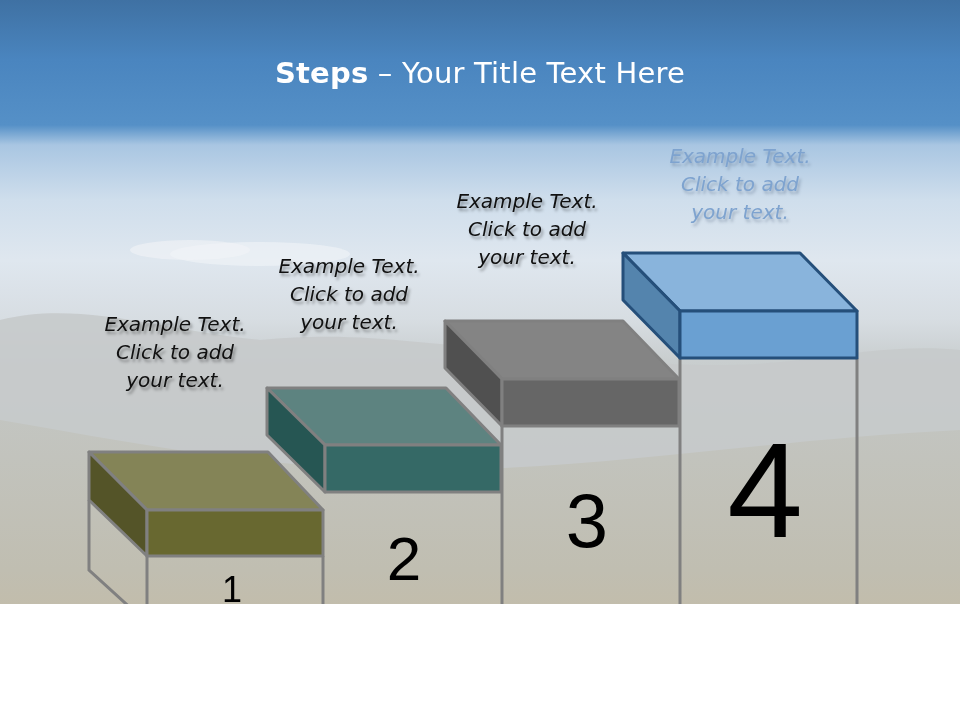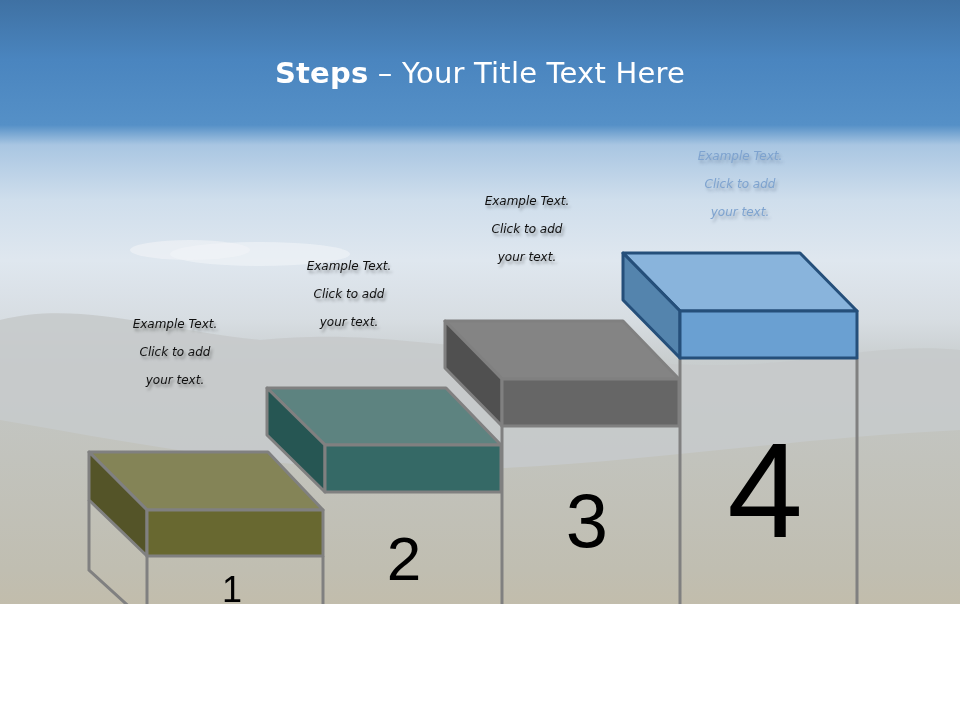--- a/index.html
+++ b/index.html
@@ -3,21 +3,21 @@
 <meta charset="utf-8">
 <style>
   html, body { margin:0; padding:0; }
   body { width:960px; height:720px; overflow:hidden; position:relative; font-family:"Liberation Sans", sans-serif; }
   .slide { position:absolute; left:0; top:0; width:960px; height:604px; overflow:hidden;
     background: linear-gradient(180deg, #3f71a3 0px, #4a85bf 60px, #5590c7 125px, #a9c6e2 145px, #cfdeec 200px, #dfe7ef 260px, #d7dde2 320px, #c9cecf 360px, #c3c6c3 420px, #bfbfb5 520px, #c4bca7 620px, #c5b799 720px); }
   .hills { position:absolute; left:0; top:0; width:960px; height:720px; }
   .title { position:absolute; left:0; top:56px; width:960px; text-align:center; color:#ffffff; font-family:"DejaVu Sans", sans-serif; font-size:29px; letter-spacing:0.2px; }
   .title b { font-weight:bold; }
   .title span.rest { font-weight:normal; }
-  .caption { position:absolute; width:180px; text-align:center; font-family:"DejaVu Sans", sans-serif; font-style:italic; font-size:12px; line-height:28px; color:#111111; text-shadow: 2px 3px 3px rgba(0,0,0,0.35); }
+  .caption { position:absolute; width:180px; text-align:center; font-family:"DejaVu Sans", sans-serif; font-style:italic; font-size:20px; line-height:28px; color:#111111; text-shadow: 2px 3px 3px rgba(0,0,0,0.35); }
   .caption.faint { color:#7ea3cf; text-shadow: 2px 3px 3px rgba(60,80,110,0.35); }
   .steps { position:absolute; left:0; top:0; width:960px; height:720px; }
   .num { position:absolute; color:#000; font-family:"Liberation Sans", sans-serif; text-align:center; }
 </style>
 </head>
 <body>
 
 <div class="slide">
 
   <svg class="hills" viewBox="0 0 960 720" width="960" height="720">

